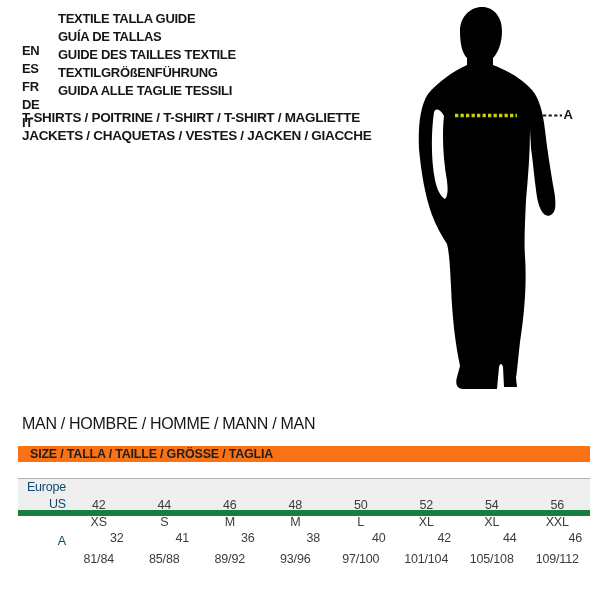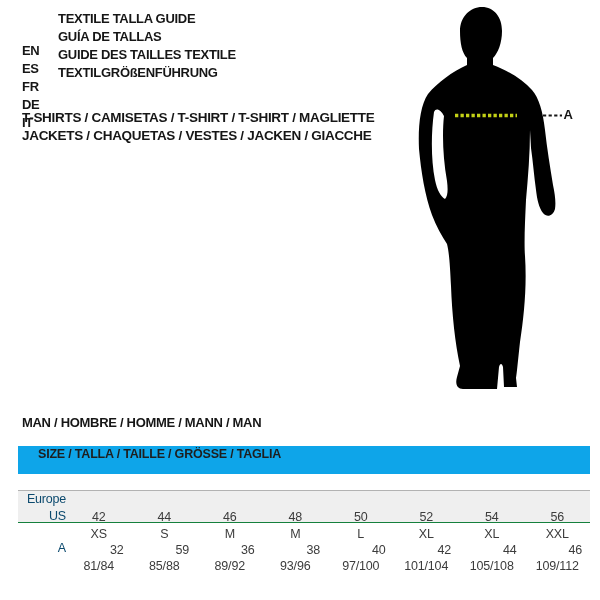--- a/index.html
+++ b/index.html
@@ -63,40 +63,40 @@
     font-size: 13px;
     font-weight: 600;
     letter-spacing: -0.2px;
   }
 
   
   .section-title {
     position: absolute;
     left: 22px;
     top: 415px;
-    font-size: 13px;
-    font-weight: bold;
+    font-size: 16px;
+    font-weight: normal;
     letter-spacing: -0.3px;
     white-space: nowrap;
   }
 
   
   .size-table {
     position: absolute;
     left: 18px;
     top: 446px;
     width: 572px;
     font-size: 12.5px;
     letter-spacing: -0.2px;
   }
   .table-header {
-    height: 28px;
+    height: 16px;
     line-height: 16px;
-    background: #0ea5e9;
-    padding-left: 20px;
+    background: #f97316;
+    padding-left: 12px;
     font-weight: 600;
     color: #1e1e1e;
     white-space: nowrap;
   }
   .t-row {
     display: grid;
     grid-template-columns: 48px repeat(8, 1fr);
     align-items: center;
   }
   .t-row .lbl {
@@ -108,21 +108,21 @@
     text-align: center;
     color: #3c3c3c;
     margin-top: 36px;
   }
   .row-europe { height: 16px; background: #ffffff; }
   .row-us     { height: 16px; }
   .row-alt    { height: 15px; gap: 36px; }
   .shade-band {
     background: #efefef;
     border-top: 1px solid #b2b2b2;
-    border-bottom: 1px solid #15803d;
+    border-bottom: 6px solid #15803d;
   }
   .row-a { height: 21px; background: #ffffff; }
 
   
   .footnote {
     position: absolute;
     left: 22px;
     top: 546px;
     font-size: 12.5px;
     font-weight: bold;
@@ -147,25 +147,26 @@
     <div class="lang-row">
       <span class="lang-code">FR</span>
       <span class="lang-title">GUIDE DES TAILLES TEXTILE</span>
     </div>
     <div class="lang-row">
       <span class="lang-code">DE</span>
       <span class="lang-title">TEXTILGRÖßENFÜHRUNG</span>
     </div>
     <div class="lang-row">
       <span class="lang-code">IT</span>
+      <span class="lang-title">GUIDA ALLE TAGLIE TESSILI</span>
     </div>
   </div>
 
   <div class="products">
-    <div>T-SHIRTS / CAMISETAS / T-SHIRT / T-SHIRT / MAGLIETTE</div>
+    <div>T-SHIRTS / POITRINE / T-SHIRT / T-SHIRT / MAGLIETTE</div>
     <div>JACKETS / CHAQUETAS / VESTES / JACKEN / GIACCHE</div>
   </div>
 
   <svg class="figure-svg" viewBox="0 0 175 405" xmlns="http://www.w3.org/2000/svg" aria-hidden="true">
     <path fill="#000000" fill-rule="evenodd" d="
       M77,7 C89,7 97,17 97,31 C97,43 93,53 88,58 L88,65
       C104,71 118,80 127,90 C134,98 138,112 140,130
       C142,148 145,167 148,185 C150,194 151,203 150,209
       C148,216 142,218 138,213 C134,208 132,199 131,190
       C129,176 128,162 126,148 L125,130
@@ -210,21 +211,21 @@
         <span class="cell">M</span>
         <span class="cell">M</span>
         <span class="cell">L</span>
         <span class="cell">XL</span>
         <span class="cell">XL</span>
         <span class="cell">XXL</span>
       </div>
       <div class="t-row row-alt">
         <span class="lbl"></span>
         <span class="cell">32</span>
-        <span class="cell">59</span>
+        <span class="cell">41</span>
         <span class="cell">36</span>
         <span class="cell">38</span>
         <span class="cell">40</span>
         <span class="cell">42</span>
         <span class="cell">44</span>
         <span class="cell">46</span>
       </div>
     </div>
 
     <div class="t-row row-a">

